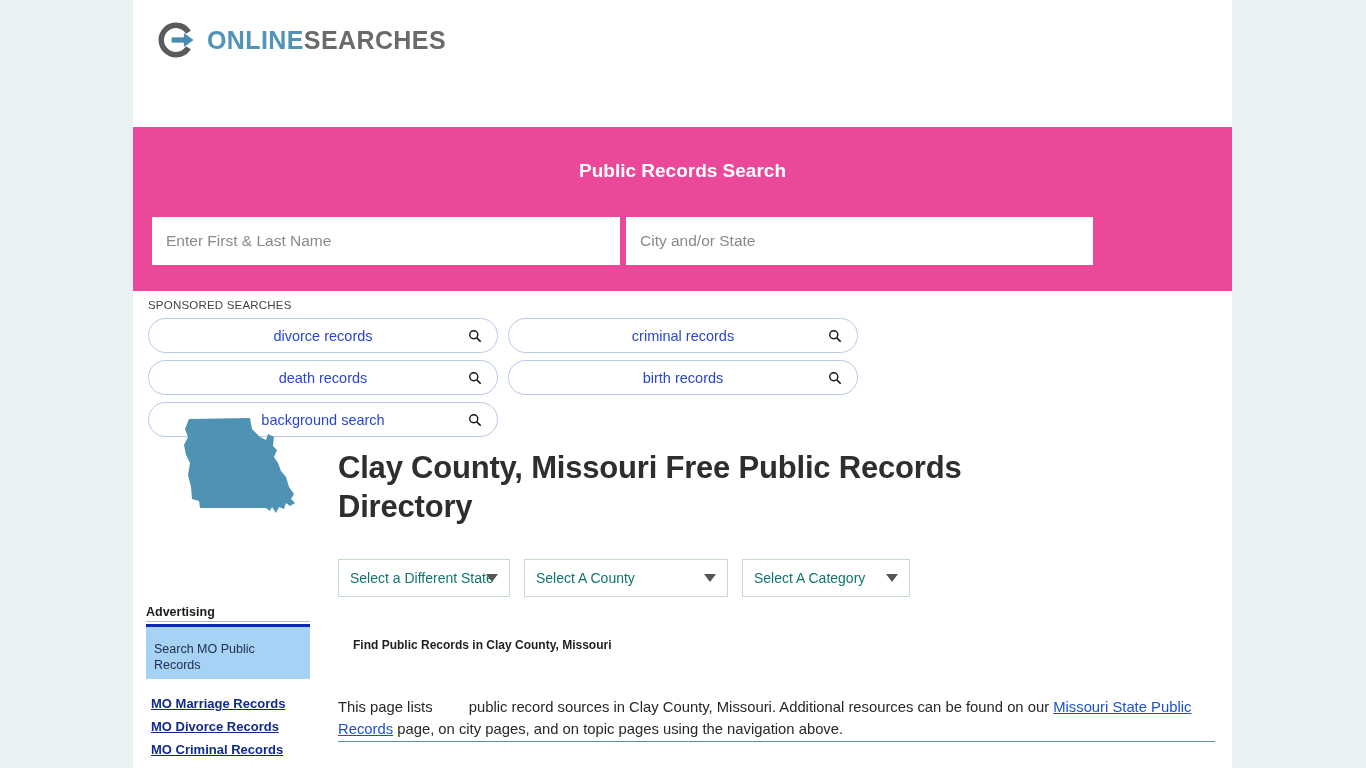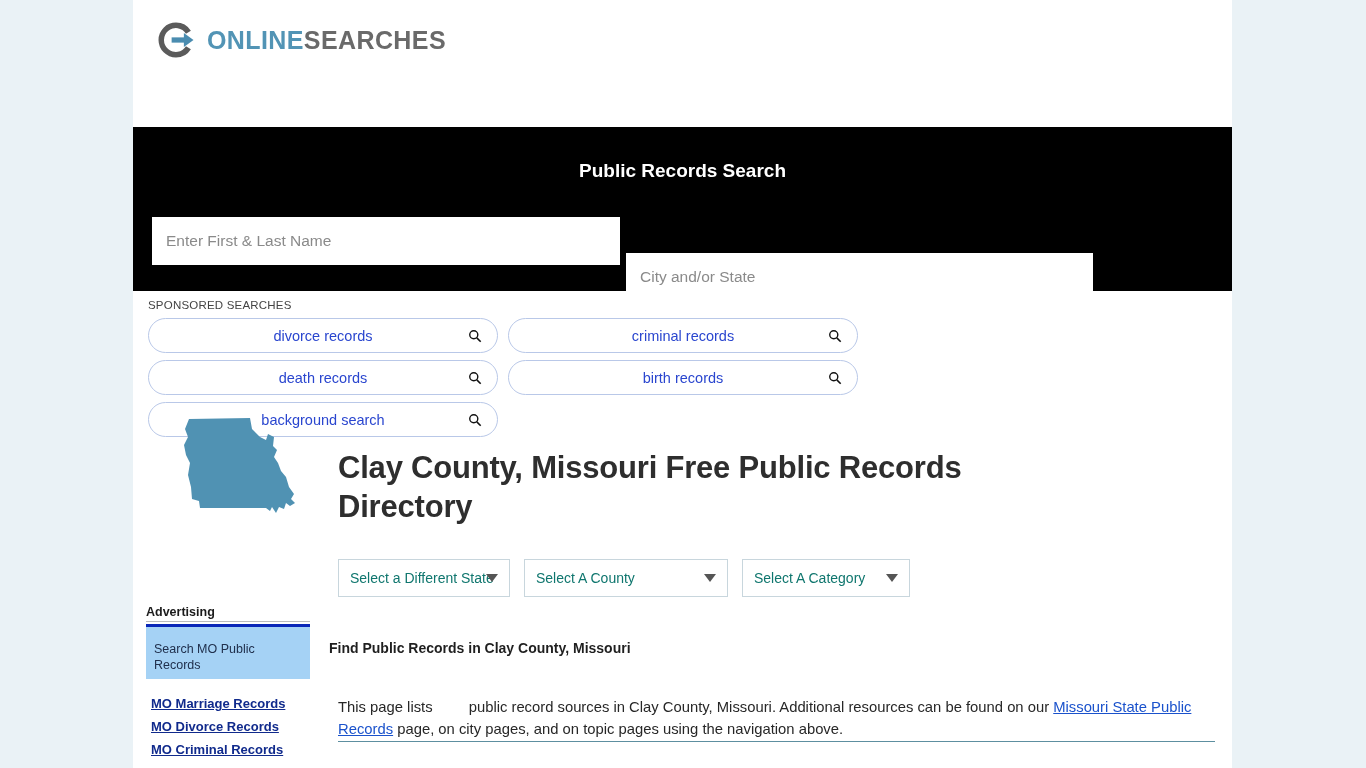--- a/index.html
+++ b/index.html
@@ -69,21 +69,21 @@
     background: #61a3bf;
     color: #ffffff;
   }
 
   
   .banner {
     position: absolute;
     left: 0; top: 127px;
     width: 1099px;
     height: 164px;
-    background: #000000;
+    background: #ec4899;
   }
   .banner-title {
     position: absolute;
     left: 0; top: 33px;
     width: 1099px;
     text-align: center;
     font-size: 19px;
     font-weight: bold;
     color: #ffffff;
   }
@@ -99,21 +99,21 @@
     border: none;
     outline: none;
     background: #ffffff;
     font-family: "Liberation Sans", sans-serif;
     font-size: 15.5px;
     color: #333;
     padding: 0 14px;
   }
   .banner-form input::placeholder { color: #8a8a8a; }
   #name-input { width: 468px; margin-right: 6px; }
-  #city-input { width: 467px; margin-right: 6px; margin-top: 36px; }
+  #city-input { width: 467px; margin-right: 6px; }
   .search-btn {
     width: 122px;
     height: 43px;
     background: #1a4fd6;
     color: #ffffff;
     border: none;
     font-family: "Liberation Sans", sans-serif;
     font-size: 15px;
     cursor: pointer;
   }
@@ -247,22 +247,22 @@
     color: #102a8c;
     text-decoration: underline;
     line-height: 1.76;
     white-space: nowrap;
     cursor: pointer;
   }
 
   
   .section-heading {
     position: absolute;
-    left: 196px; top: 628px;
-    font-size: 14px;
+    left: 220px; top: 628px;
+    font-size: 12px;
     font-weight: bold;
     color: #1f1f1f;
   }
   .body-para {
     position: absolute;
     left: 205px; top: 681px;
     width: 877px;
     font-size: 14.8px;
     color: #272727;
     line-height: 1.5;

